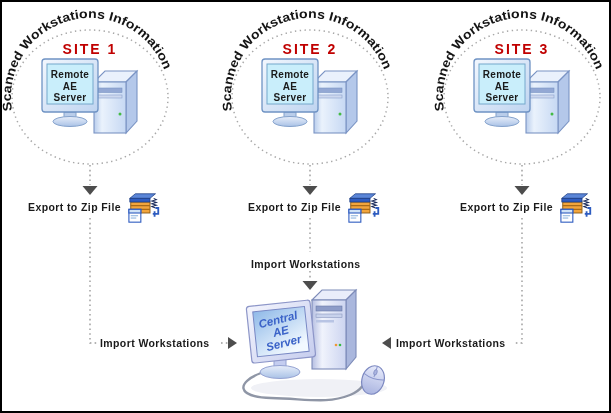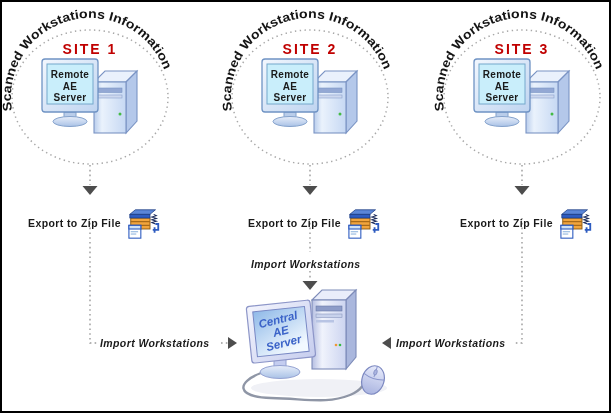--- a/index.html
+++ b/index.html
@@ -16,24 +16,24 @@
 
   .flow-dotted { stroke:#9a9a9a; stroke-width:1.4; stroke-dasharray:1.6 3.2; fill:none; }
   .arrowhead { fill:#4d4d4d; stroke:none; }
 
   .dotted-ellipse { fill:none; stroke:#a8a8a8; stroke-width:1.5; stroke-dasharray:1.4 3.4; }
   .curved-caption { font-family:"Liberation Sans",sans-serif; font-size:12.5px; font-weight:bold; fill:#141414; }
   .site-label { font-family:"Liberation Sans",sans-serif; font-size:14px; font-weight:bold; letter-spacing:2px; fill:#c00000; text-anchor:middle; }
   .screen-text { font-family:"Liberation Sans",sans-serif; font-size:10px; font-weight:bold; letter-spacing:.3px; fill:#1a1a1a; text-anchor:middle; }
   .central-screen-text { font-family:"Liberation Sans",sans-serif; font-size:11.5px; font-weight:bold; font-style:italic; fill:#3b63c8; text-anchor:middle; }
 
-  .export-row { position:absolute; top:204px; height:34px; display:flex; align-items:center; gap:7px; }
+  .export-row { position:absolute; top:188px; height:34px; display:flex; align-items:center; gap:7px; }
   #export-row-0 { left:26px; } #export-row-1 { left:246px; } #export-row-2 { left:458px; }
   .flow-label { font-size:10.5px; font-weight:bold; letter-spacing:.4px; color:#1a1a1a; white-space:nowrap; }
-  .import-label { position:absolute; font-size:10.5px; font-weight:bold; letter-spacing:.4px; color:#1a1a1a; white-space:nowrap; line-height:14px;font-style:italic; }
+  .import-label { position:absolute; font-size:10.5px; font-weight:bold; letter-spacing:.4px; color:#1a1a1a; white-space:nowrap; line-height:14px; }
   #import-label-0 { left:98px;  top:334px; }
   #import-label-1 { left:249px; top:255px; }
   #import-label-2 { left:394px; top:334px; }
   .zip-icon { width:33px; height:33px; }
 </style>
 </head>
 <body>
 
 <div class="canvas">
 

